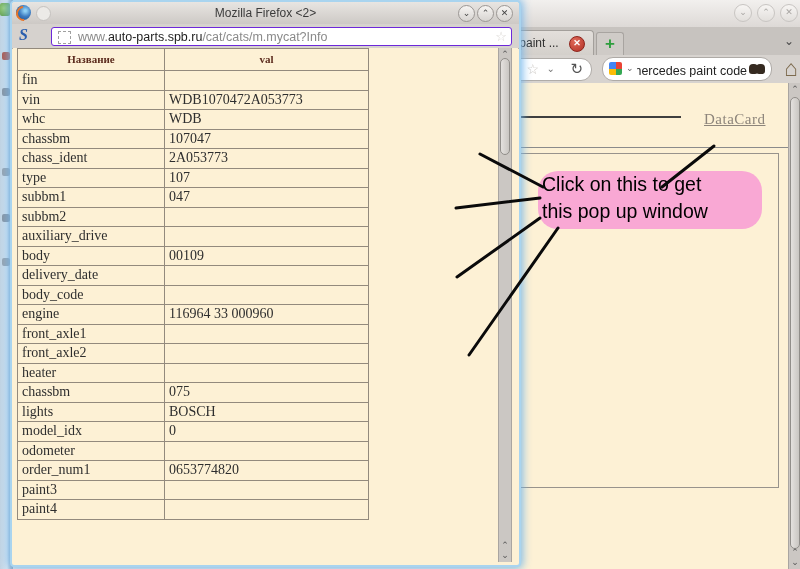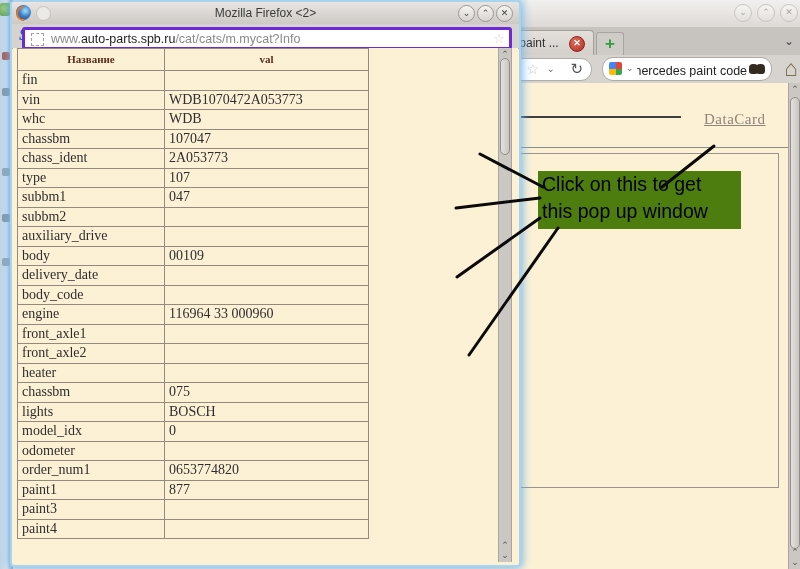--- a/index.html
+++ b/index.html
@@ -83,41 +83,41 @@
   .p-menubtn{position:absolute;left:24px;top:4px;width:13px;height:13px;border-radius:50%;
     background:#eceae7;border:1px solid #c5c2bf;}
   .p-title{position:absolute;left:0;right:0;top:4px;text-align:center;font-size:12px;color:#3b3b3b;}
   .p-winbtn{position:absolute;top:3px;width:15px;height:15px;border-radius:50%;
     background:linear-gradient(#f6f4f2,#d7d4d1);border:1px solid #9b9794;
     color:#444;font-size:9px;line-height:14px;text-align:center;}
   .p-toolbar{position:absolute;left:0;top:22px;right:0;height:24px;background:#d6d2ce;
     border-bottom:1px solid #b5b1ad;}
   .s-logo{position:absolute;left:7px;top:2px;font-family:"Liberation Serif",serif;
     font-weight:bold;font-style:italic;font-size:16px;color:#2b5fae;}
-  .p-urlfield{position:absolute;left:10px;top:3px;right:7px;height:17px;background:#fff;
-    border:3px solid #6d28d9;border-radius:3px;}
+  .p-urlfield{position:absolute;left:39px;top:3px;right:7px;height:17px;background:#fff;
+    border:1px solid #6d28d9;border-radius:3px;}
   .dashed-favicon{position:absolute;left:6px;top:3px;width:11px;height:11px;border:1px dashed #a0a0a0;}
   .p-url{position:absolute;left:26px;top:2px;font-size:12.5px;white-space:nowrap;}
   .u-dim{color:#8a8a8a;}.u-strong{color:#1e1e1e;}
   .p-star{position:absolute;right:4px;top:1px;color:#d8d4d0;font-size:13px;}
   .p-content{position:absolute;left:1px;right:1px;top:46px;bottom:1px;background:#fdf1d5;overflow:hidden;}
   .p-sb{right:6px;top:0;bottom:2px;}
   .p-sb .thumb{top:10px;height:95px;}
 
   
   table.dc{border-collapse:collapse;position:absolute;left:4px;top:0;
     font-family:"Liberation Serif","DejaVu Serif",serif;font-size:14px;color:#2e2e2e;}
   table.dc th,table.dc td{border:1px solid #938a7d;padding:0 4px;line-height:1;}
   table.dc th{height:21px;font-size:11px;font-weight:bold;color:#5c2c1e;text-align:center;}
   table.dc td{height:18.5px;text-align:left;}
   td.c-name{width:138px;}
   td.c-val{width:195px;}
 
   
-  .callout{position:absolute;left:538px;top:171px;width:203px;height:58px;background:#4d7c0f;z-index:3;}
+  .callout{position:absolute;left:538px;top:171px;width:224px;height:58px;background:#f9a8d4;z-index:3;border-radius:20px;}
   .callout div{padding-left:4px;font-size:19.5px;line-height:27px;color:#000;white-space:nowrap;}
   .lines-overlay{position:absolute;left:0;top:0;z-index:4;pointer-events:none;}
 
   
   .corner-blob{position:absolute;left:0;top:3px;width:10px;height:13px;z-index:1;
     background:radial-gradient(circle at 40% 40%,#9cd07e,#5d9a47);border-radius:2px;}
 </style>
 </head>
 <body>
 
@@ -296,24 +296,20 @@
             </tr>
             <tr>
               <td class="c-name">odometer</td>
               <td class="c-val"></td>
             </tr>
             <tr>
               <td class="c-name">order_num1</td>
               <td class="c-val">0653774820</td>
             </tr>
             <tr>
-              <td class="c-name">paint1</td>
-              <td class="c-val">877</td>
-            </tr>
-            <tr>
               <td class="c-name">paint3</td>
               <td class="c-val"></td>
             </tr>
             <tr>
               <td class="c-name">paint4</td>
               <td class="c-val"></td>
             </tr>
           </tbody>
       </table>
 

